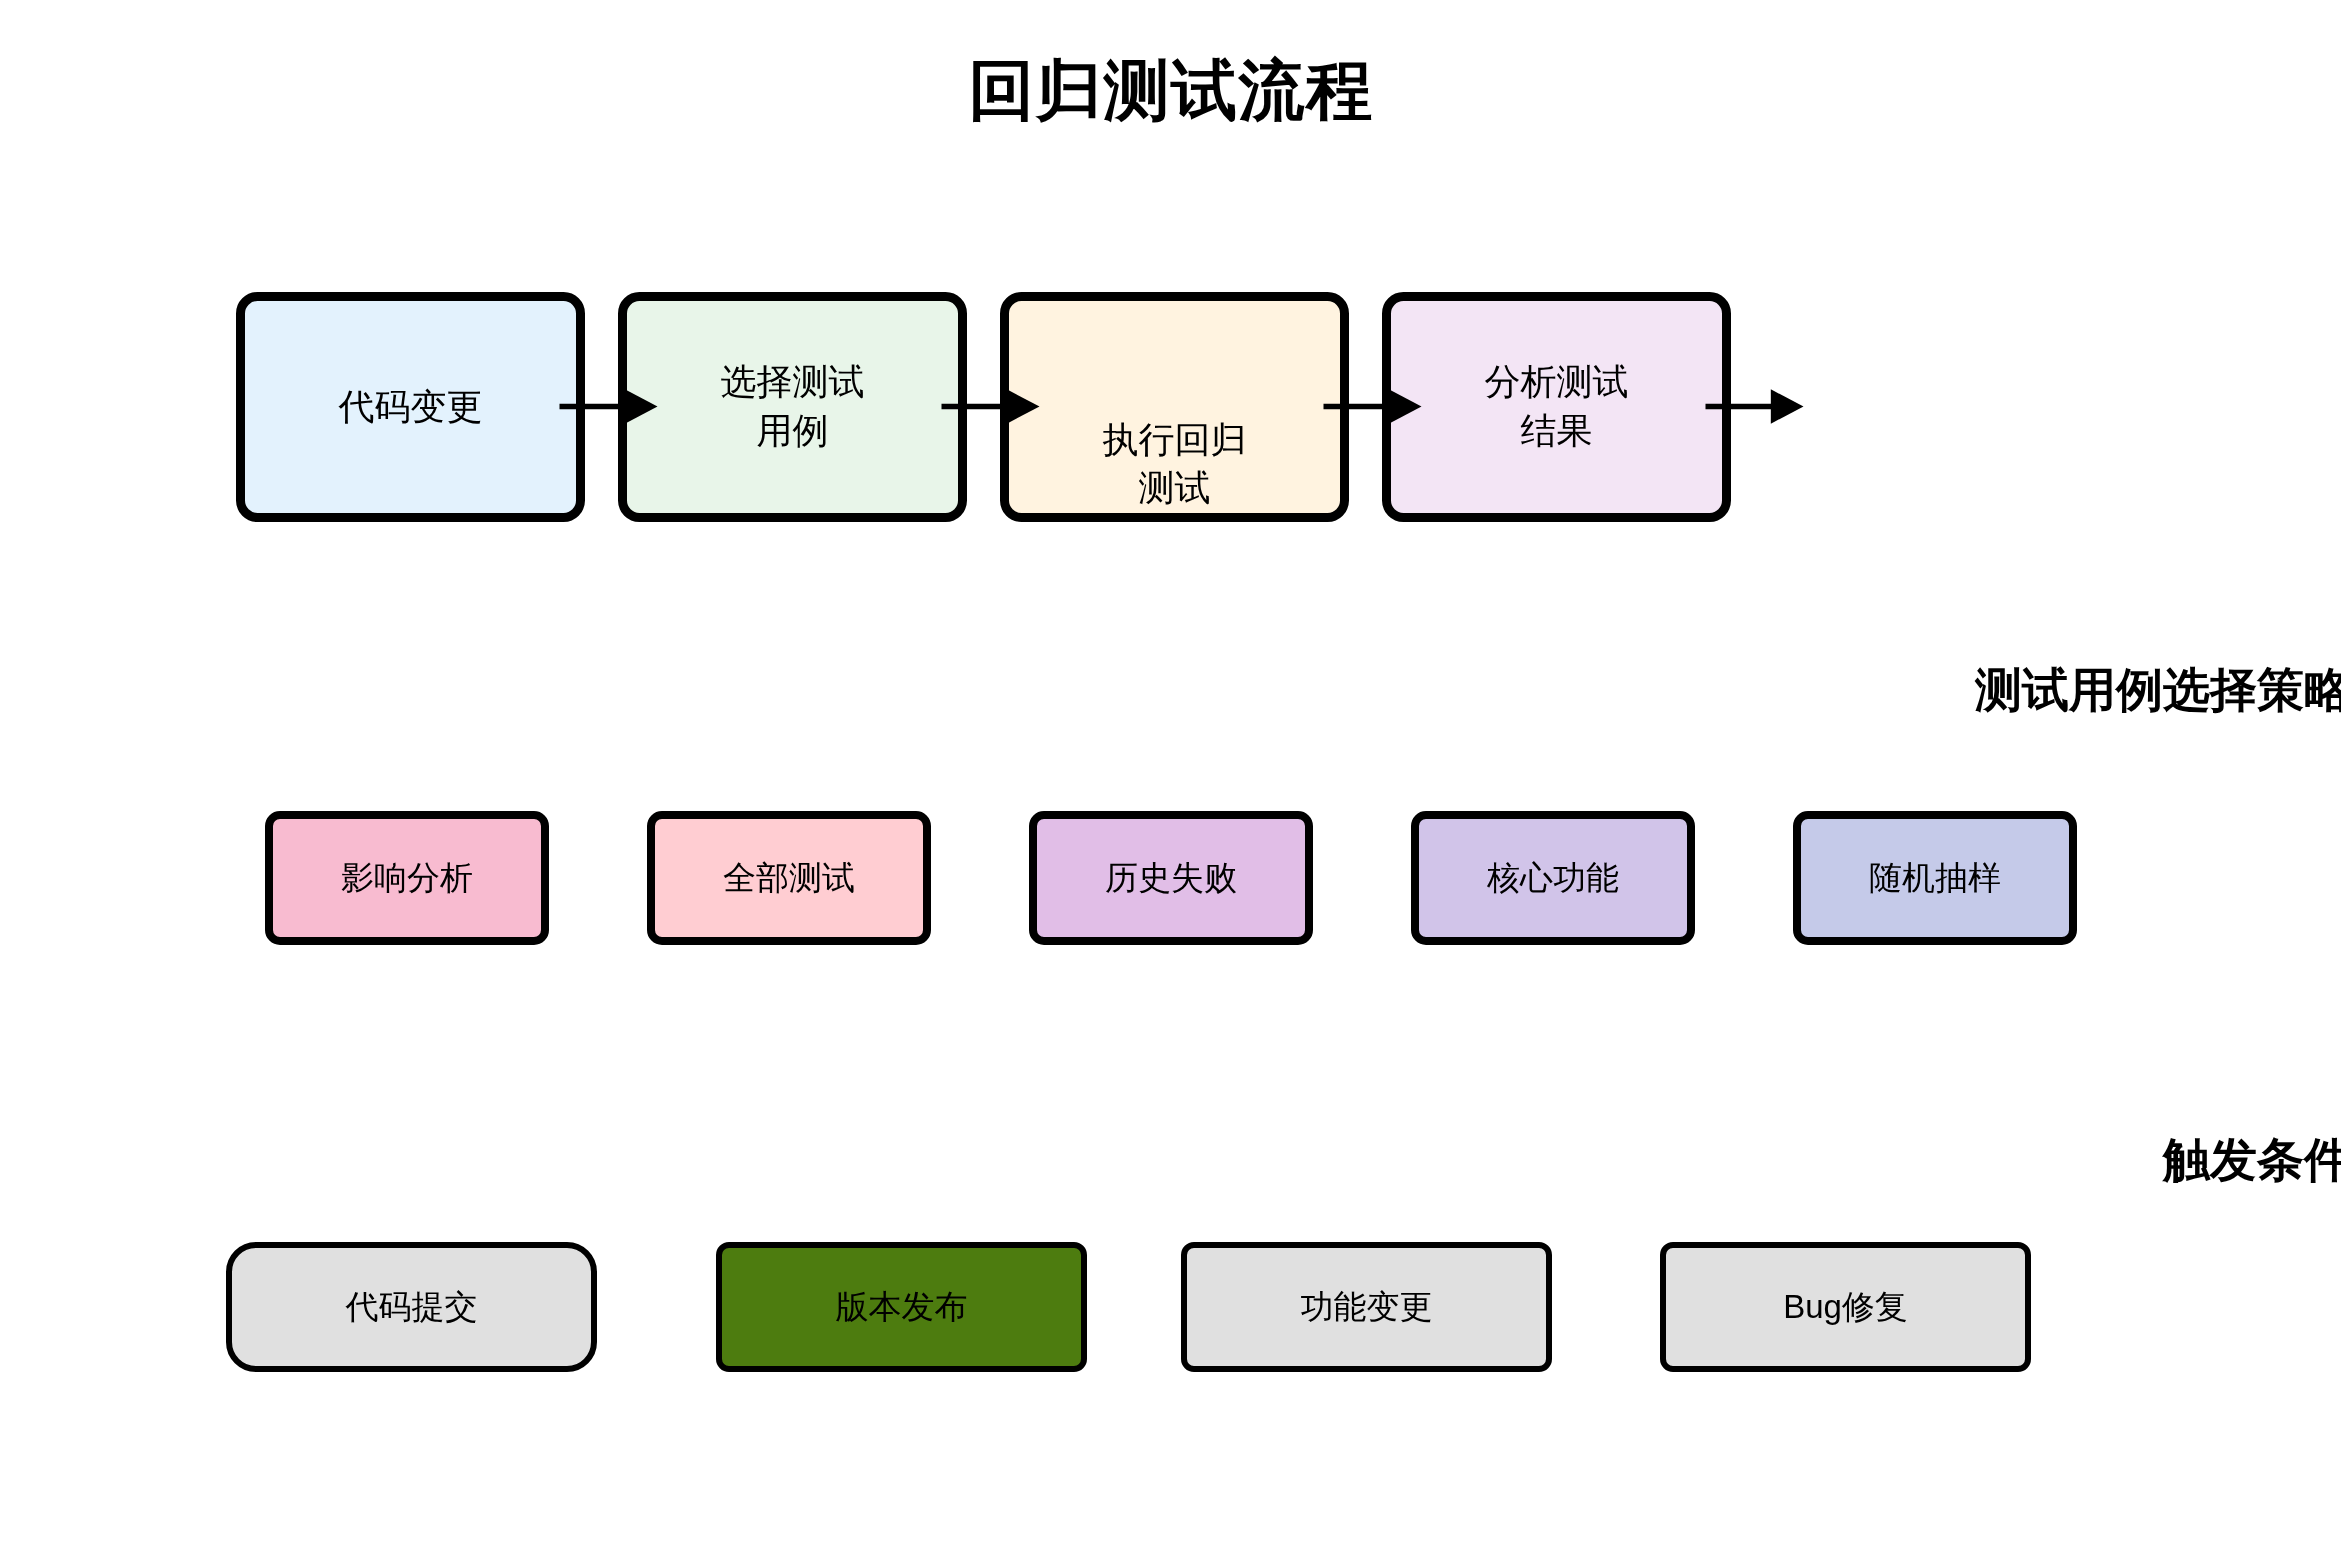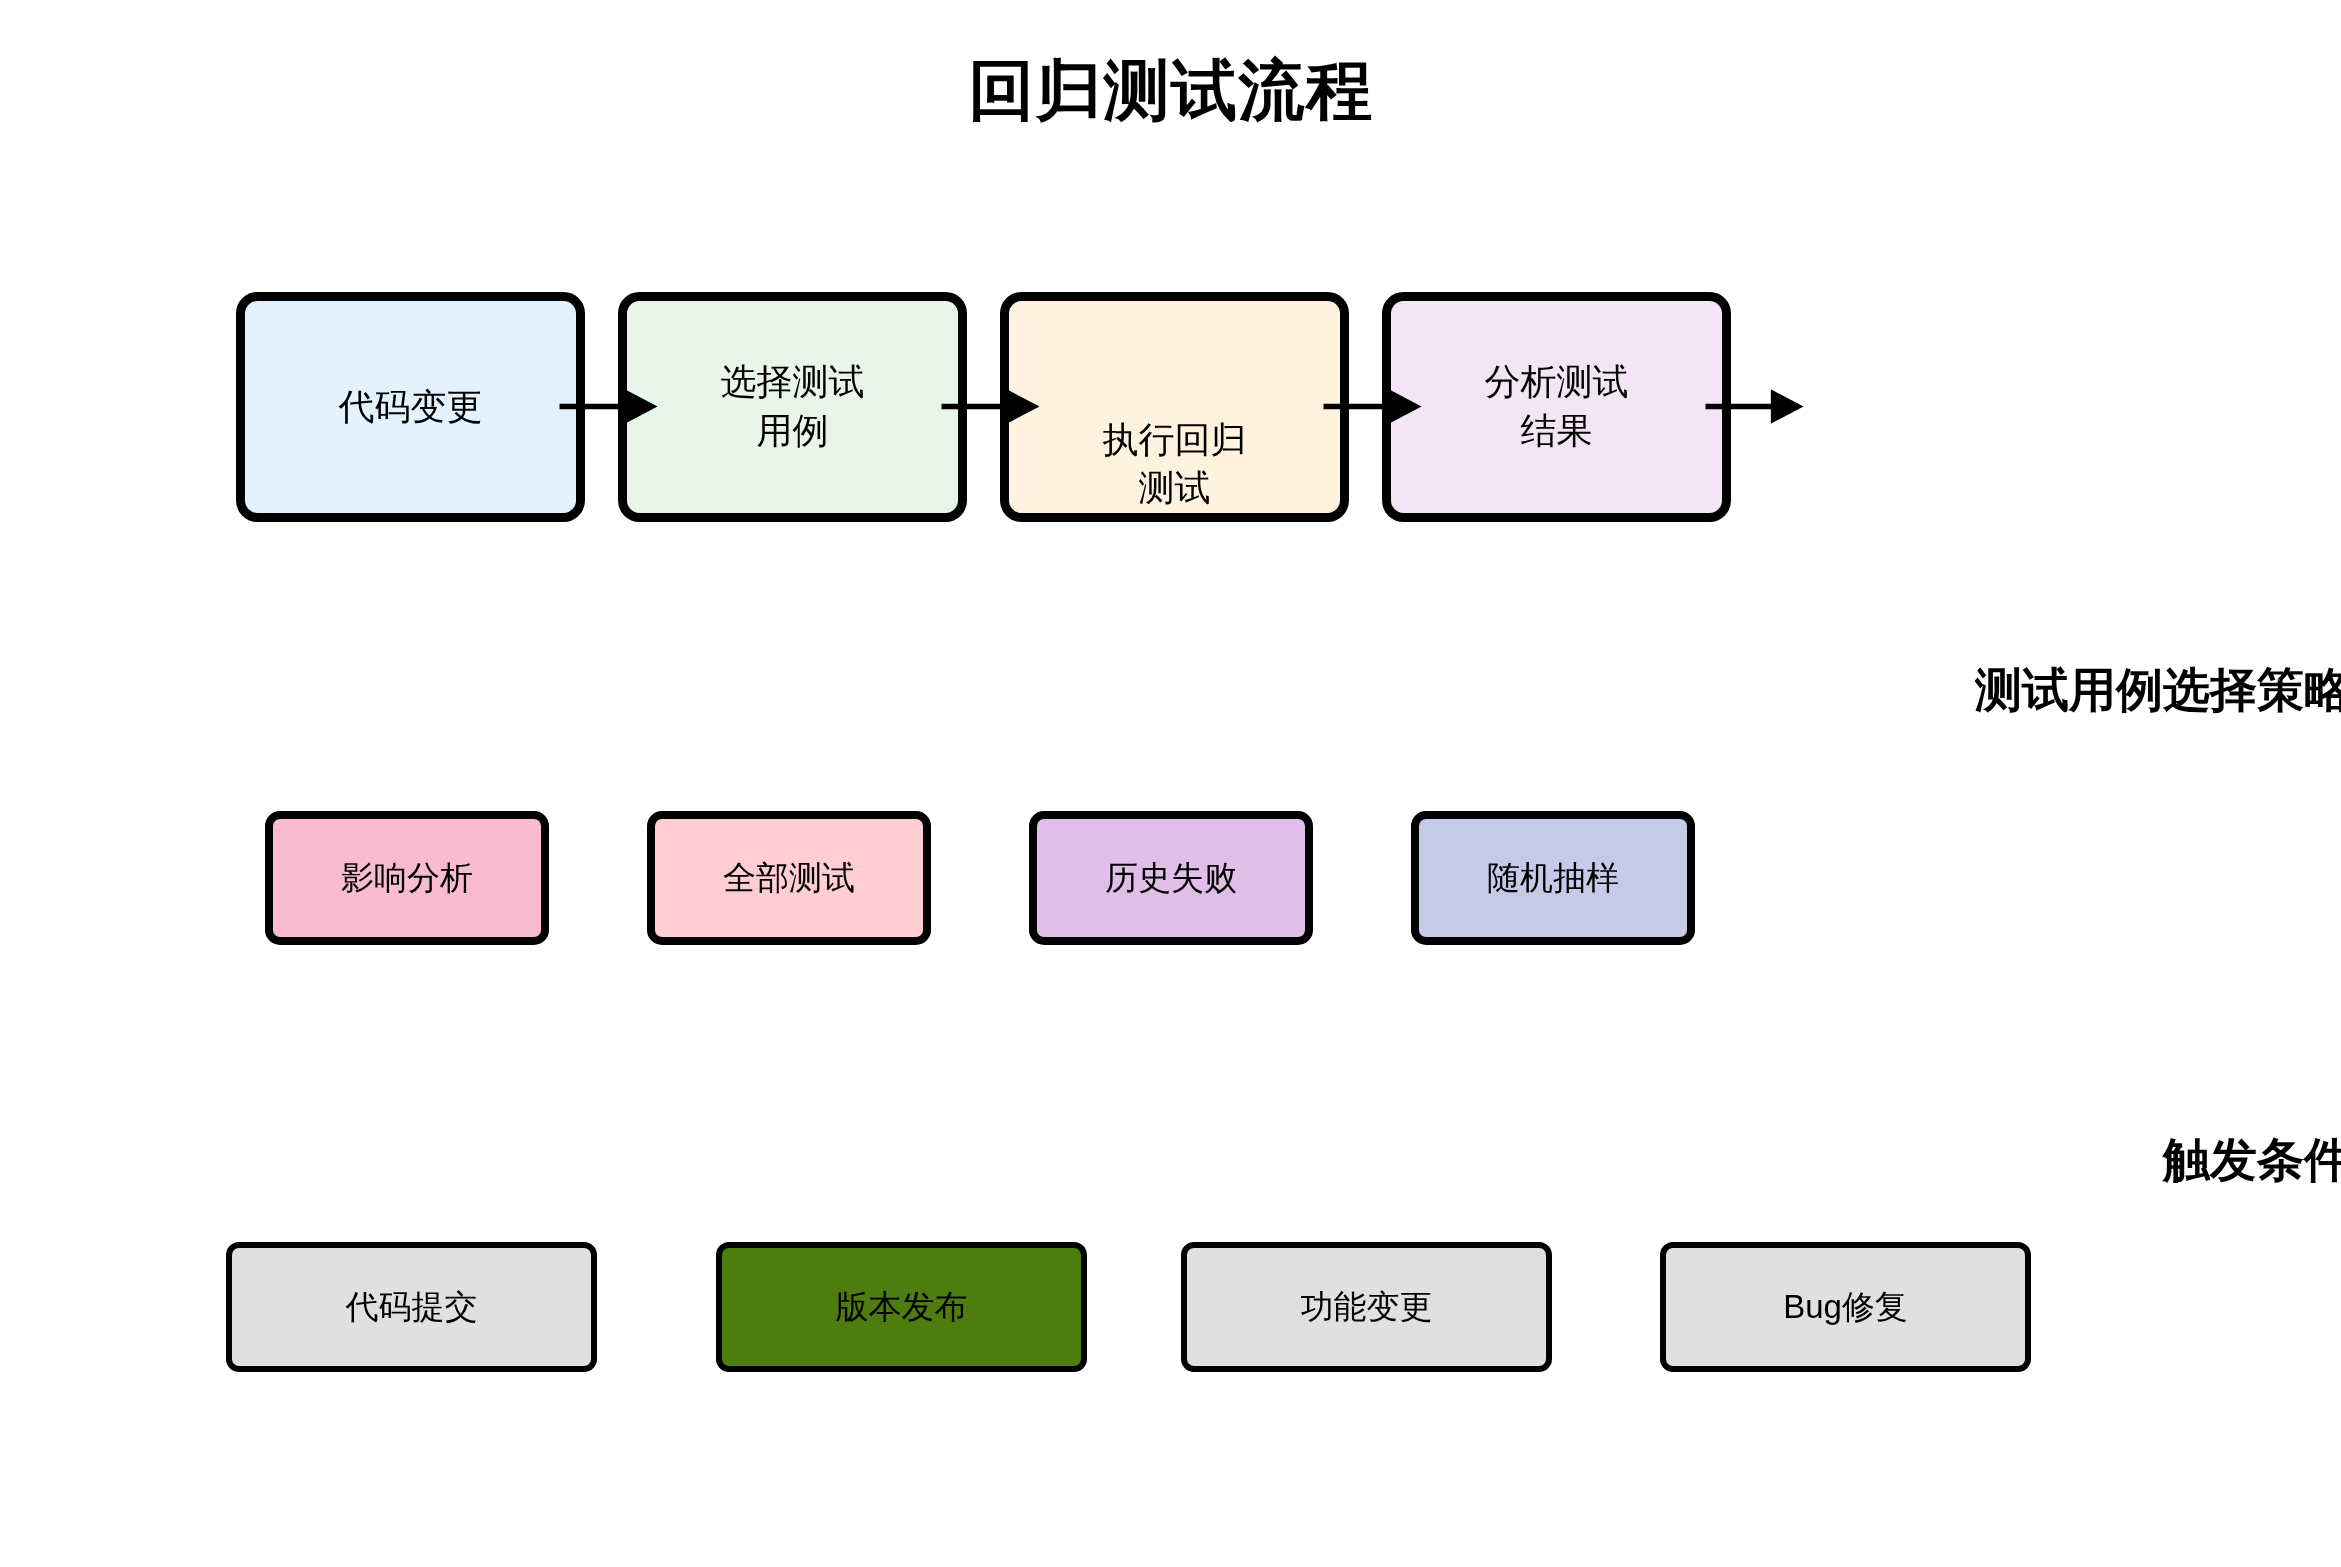--- a/index.html
+++ b/index.html
@@ -182,29 +182,32 @@
 <div class="strategy-row">
   <div class="strategy-box" style="background-color: rgb(248, 187, 208);">
     <span>影响分析</span>
   </div>
   <div class="strategy-box" style="background-color: rgb(255, 205, 210);">
     <span>全部测试</span>
   </div>
   <div class="strategy-box" style="background-color: rgb(225, 190, 231);">
     <span>历史失败</span>
   </div>
+  <div class="strategy-box" style="background-color: rgb(209, 196, 233);">
+    <span>核心功能</span>
+  </div>
   <div class="strategy-box" style="background-color: rgb(197, 202, 233);">
     <span>随机抽样</span>
   </div>
 </div>
 
 <div class="section-heading triggers-heading">触发条件</div>
 
 <div class="trigger-row">
-  <div class="trigger-box trig-1" style="background-color: rgb(224, 224, 224);">
+  <div class="trigger-box trig-1" style="background-color: rgb(224, 224, 224); border-radius: 30px;">
     <span>代码提交</span>
   </div>
   <div class="trigger-box trig-2" style="background-color: #4d7c0f;">
     <span>版本发布</span>
   </div>
   <div class="trigger-box trig-3" style="background-color: rgb(224, 224, 224);">
     <span>功能变更</span>
   </div>
   <div class="trigger-box trig-4" style="background-color: rgb(224, 224, 224);">
     <span>Bug修复</span>

